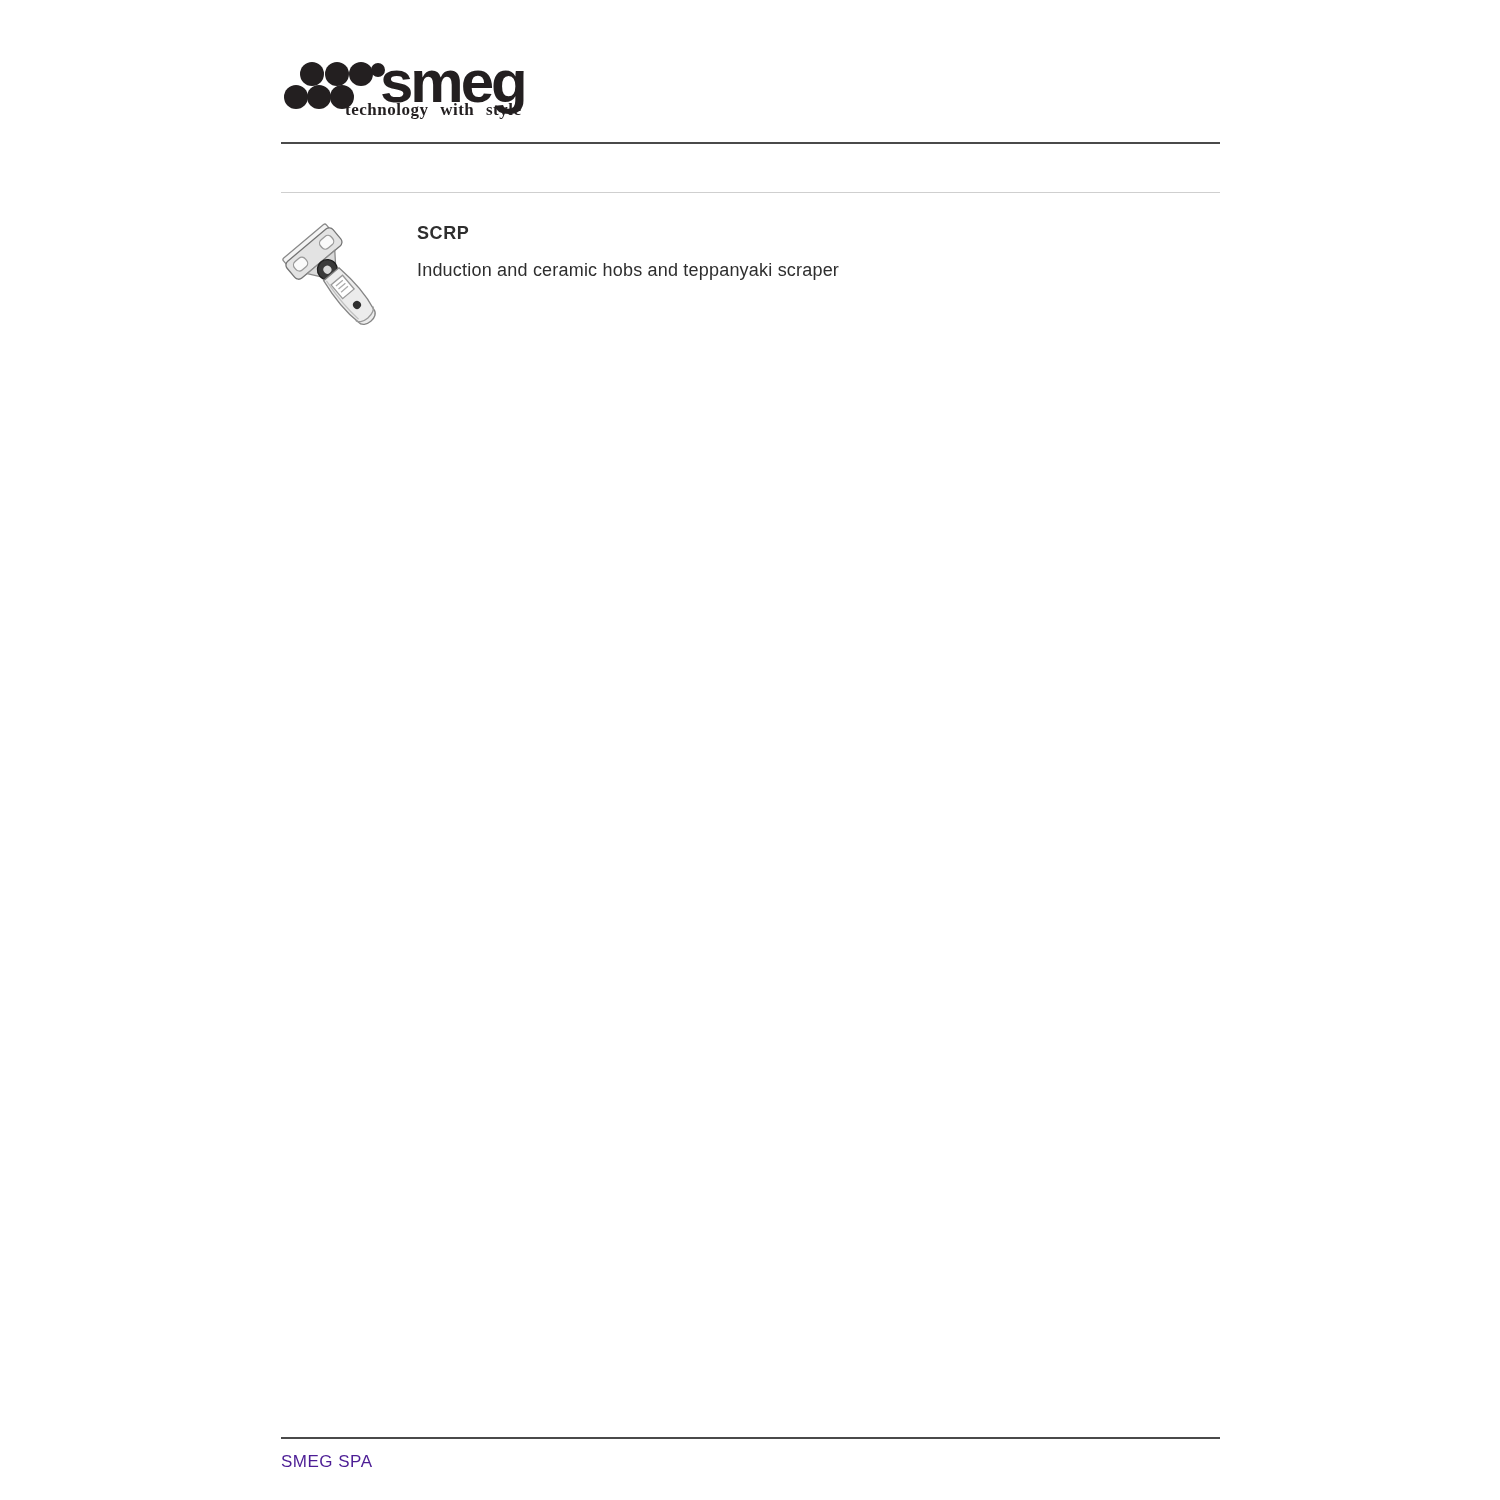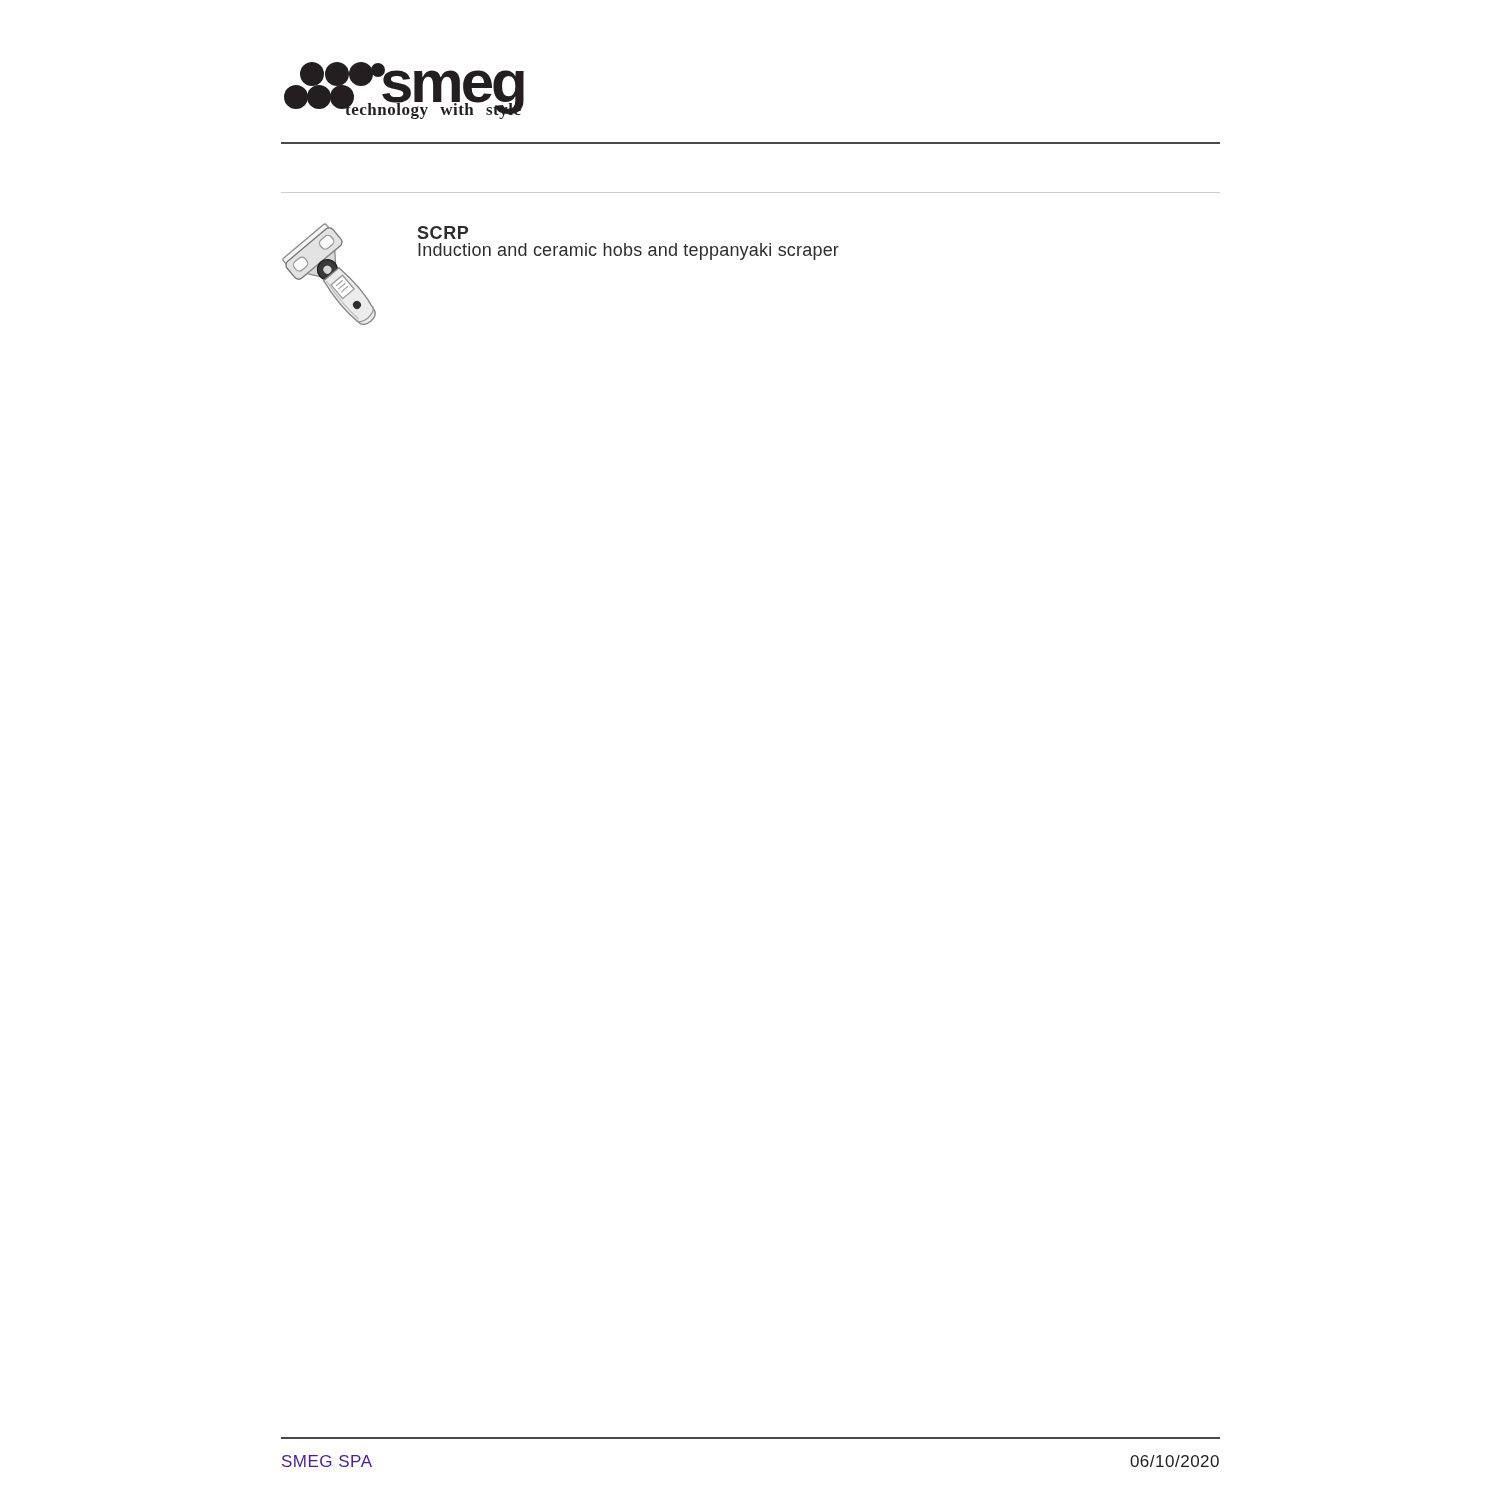--- a/index.html
+++ b/index.html
@@ -61,21 +61,21 @@
   .accessory-image { left: 277px; top: 218px; width: 128px; height: 128px; }
   .accessory-code {
     left: 417px; top: 223px;
     font-size: 18px;
     font-weight: 700;
     letter-spacing: 0.6px;
     color: #2e2e2e;
     white-space: nowrap;
   }
   .accessory-desc {
-    left: 417px; top: 240px;
+    left: 417px; top: 260px;
     font-size: 18px;
     font-weight: 400;
     letter-spacing: 0.2px;
     color: #2e2e2e;
     white-space: nowrap;
   }
 
   
   .footer-company {
     left: 281px; top: 1452px;
@@ -144,15 +144,14 @@
 
         <path d="M19 103 a11 6 0 0 0 22 0" fill="none" stroke="#9a9a9a"></path>
       </g>
     </svg>
     <div class="abs accessory-code">SCRP</div>
     <div class="abs accessory-desc">Induction and ceramic hobs and teppanyaki scraper</div>
   </div>
 
   <div class="abs rule-dark rule-footer"></div>
   <div class="abs footer-company">SMEG SPA</div>
-  <div class="abs footer-date">06/10/2020</div>
 
 </div>
 
 </body></html>

